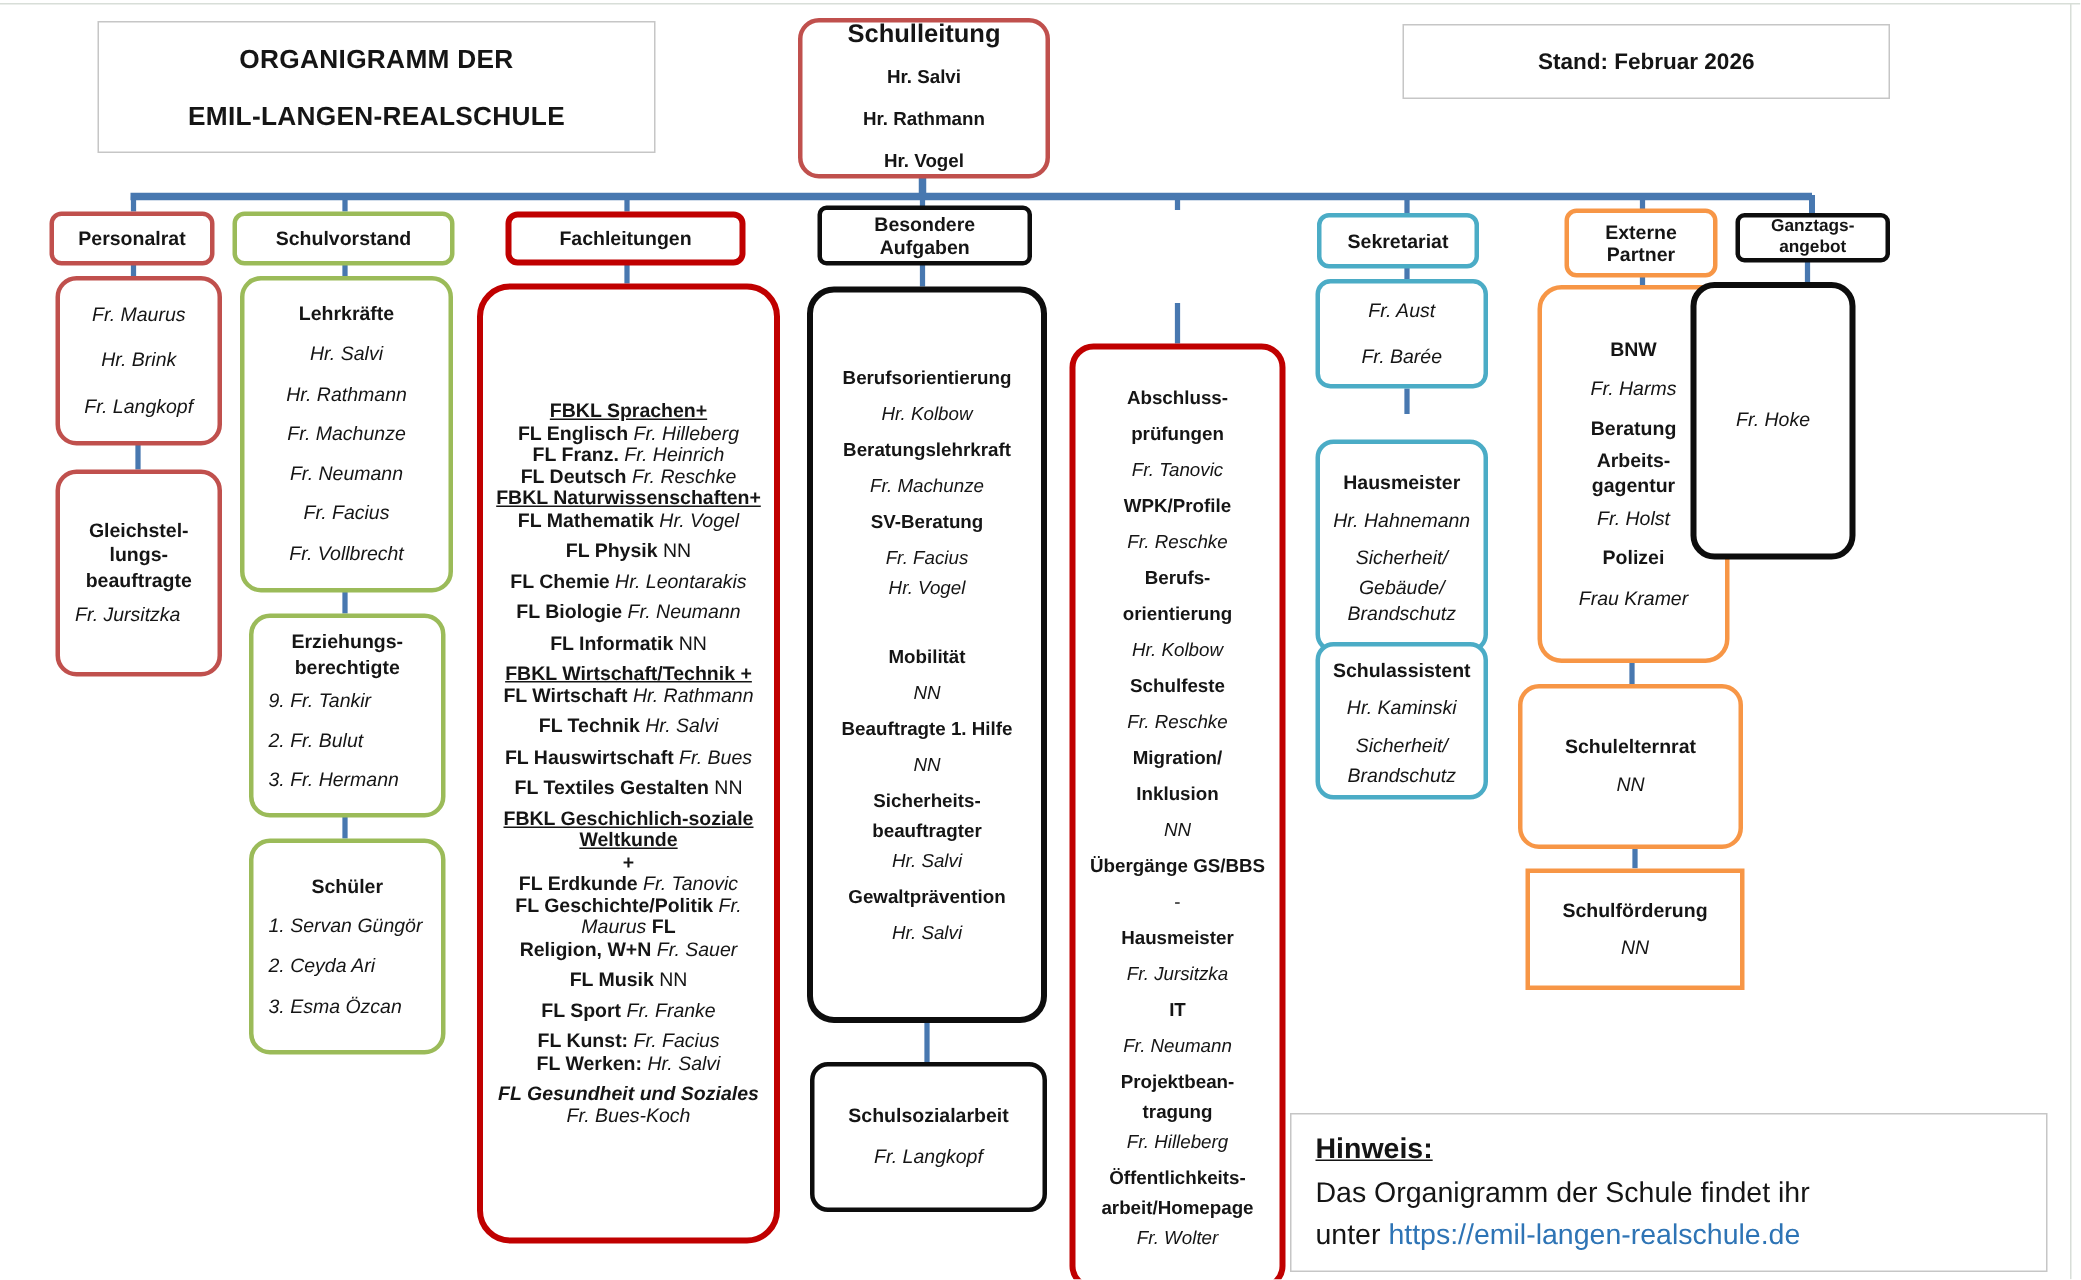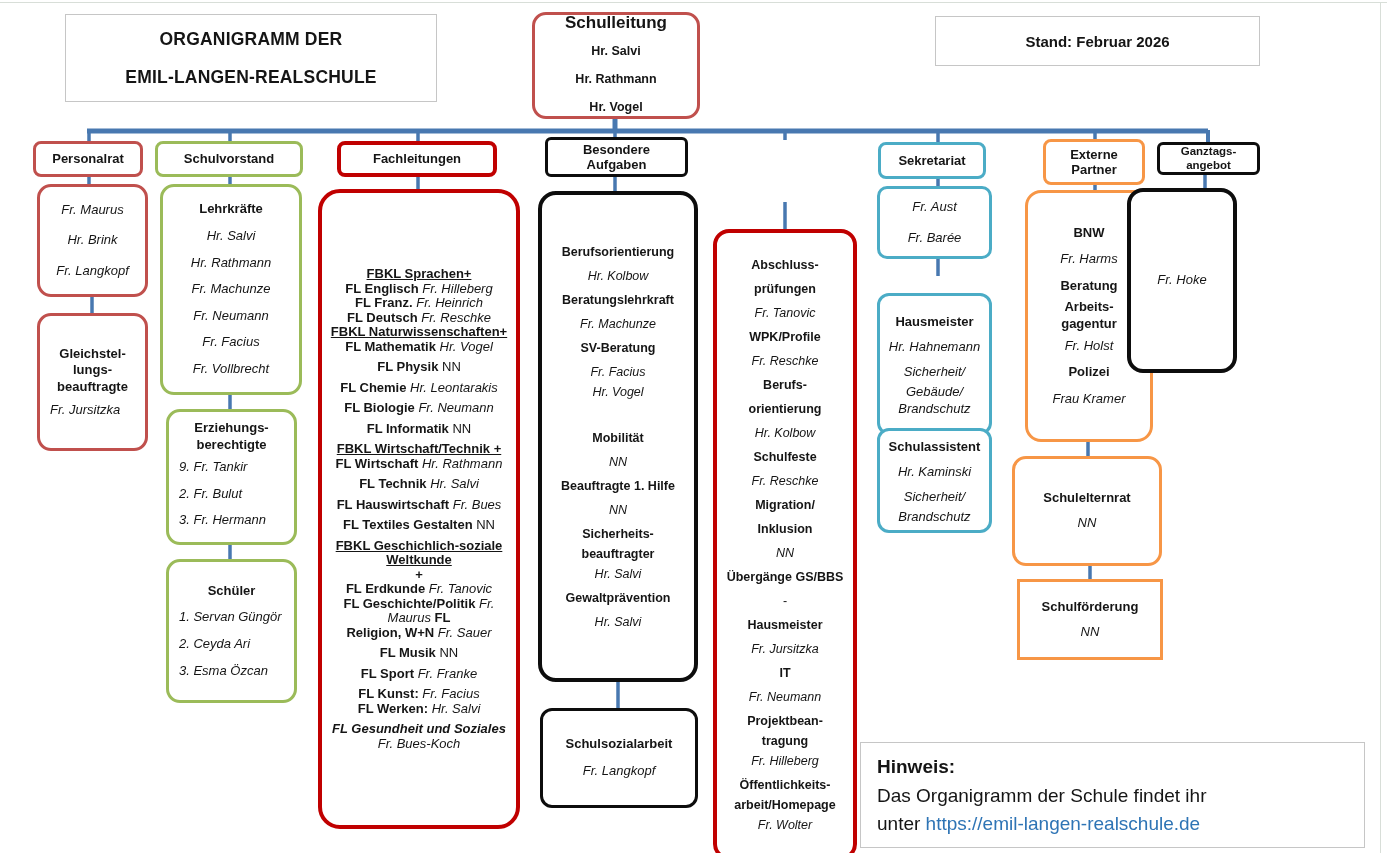--- a/index.html
+++ b/index.html
@@ -25,21 +25,21 @@
   .g{margin-top:6px !important}
   .g2{margin-top:30px !important}
   .al{align-self:stretch;text-align:left;padding-left:10px;}
   .hdr .lines .ln{font-weight:700;font-size:13px;line-height:1.18;margin:0;}
   .hdr-sm .lines .ln{font-size:11.5px;}
   .title-box .ln{font-size:17.5px;font-weight:700;margin:8px 0;letter-spacing:.2px;text-align:center;}
   .schul .ln{font-size:12.5px;font-weight:700;margin:6px 0;}
   .schul .ttl{font-size:17px;margin:2px 0 4px 0;}
   .stand{display:flex;align-items:center;justify-content:center;font-weight:700;font-size:15px;}
   .hinweis{padding:10px 16px;font-size:19px;line-height:1.5;}
-  .hw-title{font-weight:700;}
+  .hw-title{font-weight:700;text-decoration:underline;}
   .link{color:#2E74B5;}
   svg.wires{position:absolute;left:0;top:0;pointer-events:none;}
 </style>
 </head>
 <body>
 
 <div class="canvas">
 
   <div class="edge" style="left:0;top:2px;width:1387px;height:1px"></div>
   <div class="edge" style="left:1380px;top:2px;width:1px;height:851px"></div>

